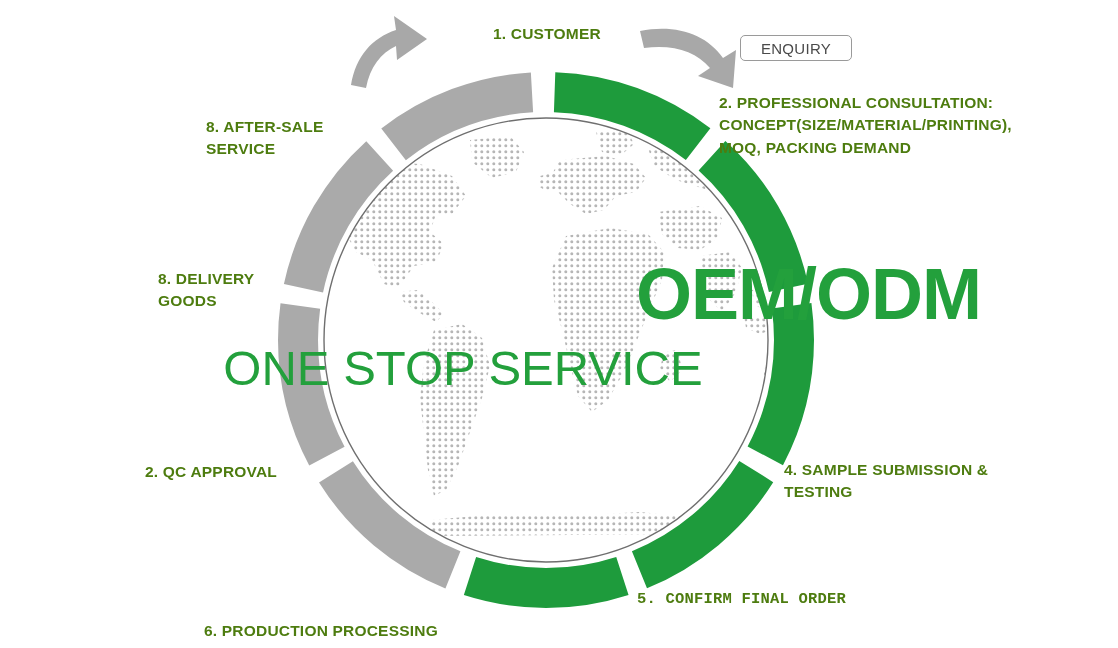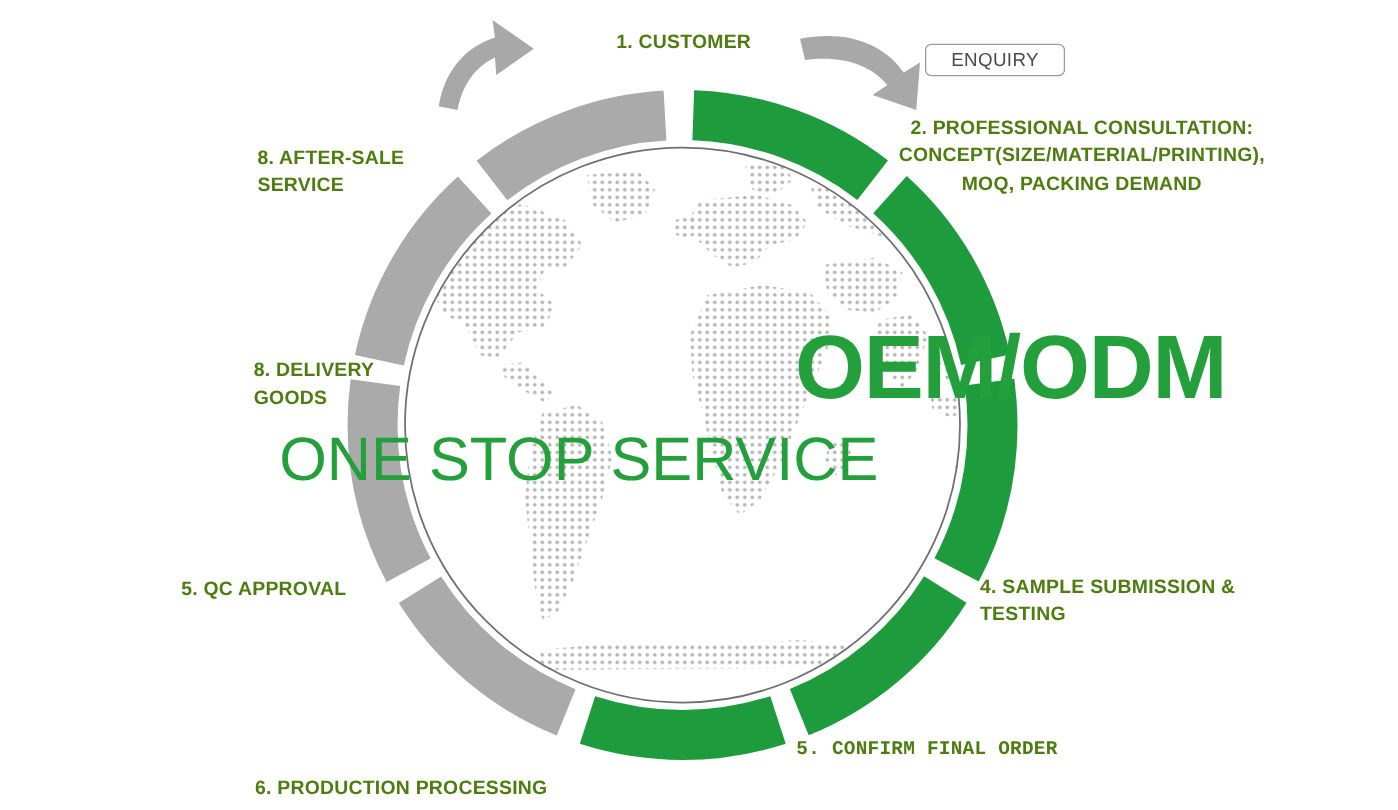--- a/index.html
+++ b/index.html
@@ -42,24 +42,24 @@
     white-space: pre-line;
   }
 
   .label-customer   { left: 493px; top: 23px;  }
   .label-consult    { left: 719px; top: 92px;  }
   .label-proof      { left: 828px; top: 277px; }
   .label-sample     { left: 784px; top: 459px; }
   .label-confirm    { left: 637px; top: 588px; font-family: Liberation Mono, monospace; }
   .label-production { left: 204px; top: 620px; text-align: center; }
   .label-qc         { left: 145px; top: 461px; }
-  .label-delivery   { left: 158px; top: 286px; margin-left: 45px; }
+  .label-delivery   { left: 158px; top: 268px; }
   .label-aftersale  { left: 206px; top: 116px; }
 
-  .label-consult { line-height: 1.45; text-align: center; }
+  .label-consult { line-height: 1.45; }
 
   
   .enquiry-box {
     position: absolute;
     left: 740px;
     top: 23px;
     width: 112px;
     height: 26px;
     border: 1px solid #9a9a9a;
     border-radius: 5px;
@@ -225,19 +225,19 @@
   <div class="enquiry-box">ENQUIRY</div>
 
   <div class="label label-customer">1. CUSTOMER</div>
   <div class="label label-consult">2. PROFESSIONAL CONSULTATION:
     CONCEPT(SIZE/MATERIAL/PRINTING),
     MOQ, PACKING DEMAND</div>
   <div class="label label-sample">4. SAMPLE SUBMISSION &amp;
 TESTING</div>
   <div class="label label-confirm">5. CONFIRM FINAL ORDER</div>
   <div class="label label-production">6. PRODUCTION PROCESSING</div>
-  <div class="label label-qc">5. QC APPROVAL</div>
+  <div class="label label-qc">2. QC APPROVAL</div>
   <div class="label label-delivery">8. DELIVERY
 GOODS</div>
   <div class="label label-aftersale">8. AFTER-SALE
 SERVICE</div>
 
 </div>
 
 </body></html>

